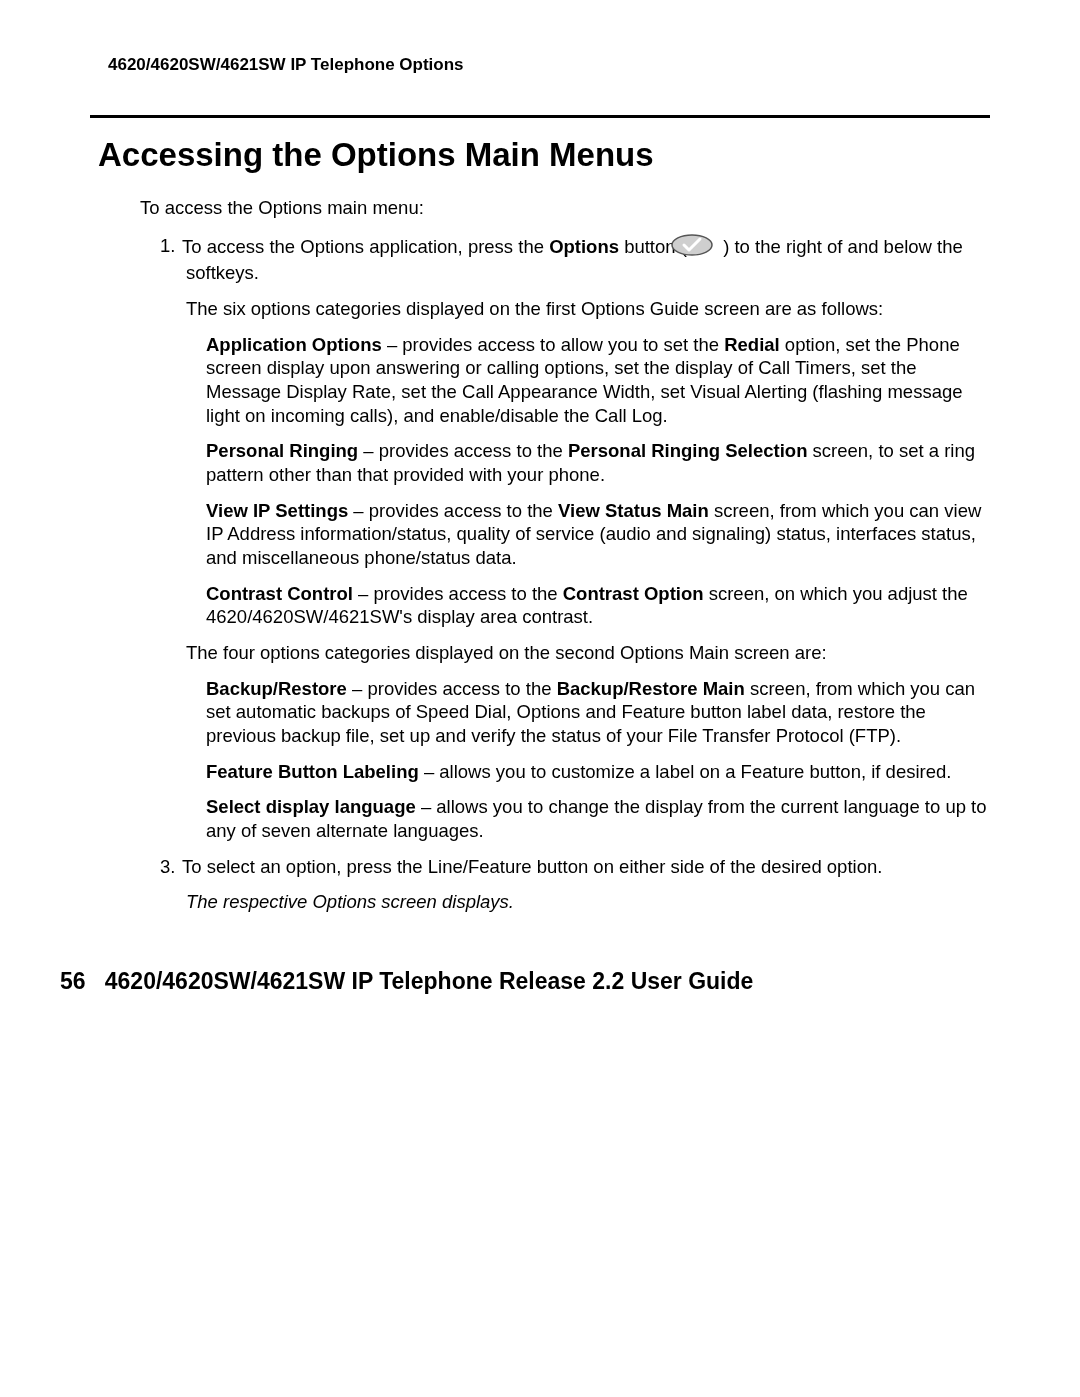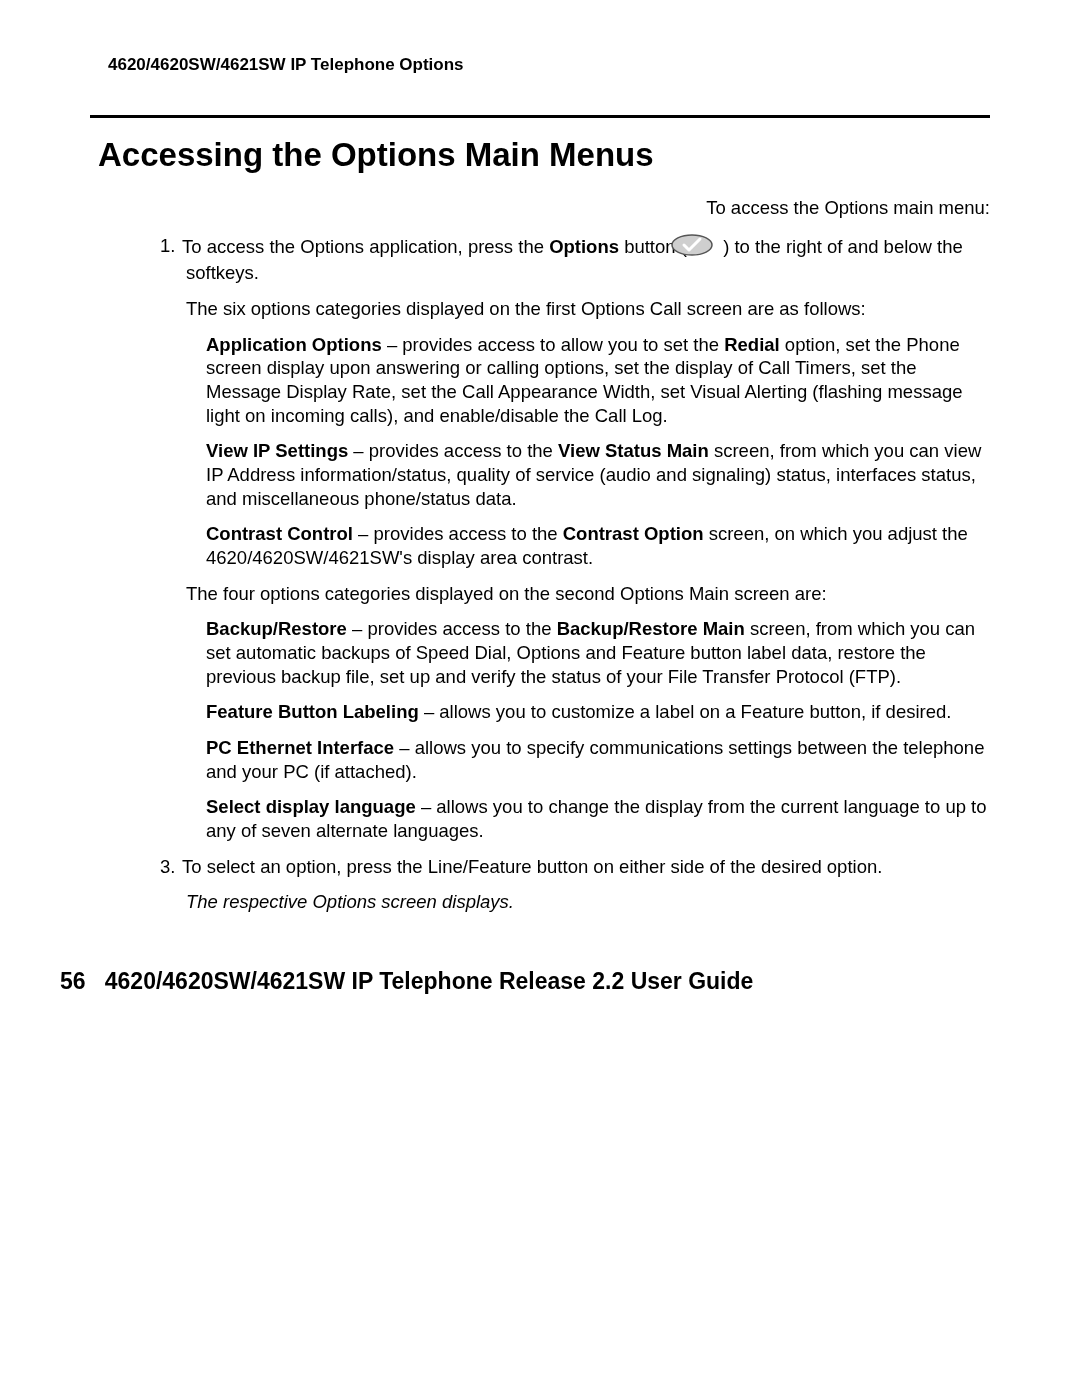--- a/index.html
+++ b/index.html
@@ -32,21 +32,20 @@
     font-weight: bold;
     margin: 0 0 22px 8px;
   }
   .body {
     font-size: 18.5px;
     line-height: 1.28;
   }
   .intro {
     margin-left: 50px;
     margin-bottom: 14px;
-    text-align: right;
   }
   ol.steps {
     list-style: none;
     padding: 0;
     margin: 0;
   }
   ol.steps > li {
     margin-left: 70px;
     padding-left: 26px;
     text-indent: -26px;
@@ -101,26 +100,29 @@
 
       <li>
         <span class="marker">1.</span><span>To access the Options application, press the </span><b>Options</b><span> button ( </span><span class="options-icon"><svg width="44" height="22" viewBox="0 0 44 22">
               <ellipse cx="22" cy="11" rx="20" ry="10" fill="#cfcfcf" stroke="#555" stroke-width="1.5"></ellipse>
               <path d="M14 11 L19 16 L30 5" fill="none" stroke="#fff" stroke-width="3" stroke-linecap="round" stroke-linejoin="round"></path>
             </svg></span><span> ) to the right of and below the softkeys.</span>
       </li>
     </ol>
 
 
-    <div class="sub">The six options categories displayed on the first Options Call screen are as follows:</div>
+    <div class="sub">The six options categories displayed on the first Options Guide screen are as follows:</div>
 
     <div class="sub-indent">
       <b>Application Options</b><span> – provides access to allow you to set the </span><b>Redial</b><span> option, set the Phone screen display upon answering or calling options, set the display of Call Timers, set the Message Display Rate, set the Call Appearance Width, set Visual Alerting (flashing message light on incoming calls), and enable/disable the Call Log.</span>
     </div>
 
+    <div class="sub-indent">
+      <b>Personal Ringing</b><span> – provides access to the </span><b>Personal Ringing Selection</b><span> screen, to set a ring pattern other than that provided with your phone.</span>
+    </div>
 
     <div class="sub-indent">
       <b>View IP Settings</b><span> – provides access to the </span><b>View Status Main</b><span> screen, from which you can view IP Address information/status, quality of service (audio and signaling) status, interfaces status, and miscellaneous phone/status data.</span>
     </div>
 
     <div class="sub-indent">
       <b>Contrast Control</b><span> – provides access to the </span><b>Contrast Option</b><span> screen, on which you adjust the 4620/4620SW/4621SW's display area contrast.</span>
     </div>
 
 
@@ -128,23 +130,20 @@
     <div class="sub">The four options categories displayed on the second Options Main screen are:</div>
 
     <div class="sub-indent">
       <b>Backup/Restore</b><span> – provides access to the </span><b>Backup/Restore Main</b><span> screen, from which you can set automatic backups of Speed Dial, Options and Feature button label data, restore the previous backup file, set up and verify the status of your File Transfer Protocol (FTP).</span>
     </div>
 
     <div class="sub-indent">
       <b>Feature Button Labeling</b><span> – allows you to customize a label on a Feature button, if desired.</span>
     </div>
 
-    <div class="sub-indent">
-      <b>PC Ethernet Interface</b><span> – allows you to specify communications settings between the telephone and your PC (if attached).</span>
-    </div>
 
     <div class="sub-indent">
       <b>Select display language</b><span> – allows you to change the display from the current language to up to any of seven alternate languages.</span>
     </div>
 
     <ol class="steps">
       <li>
         <span class="marker">3.</span><span>To select an option, press the Line/Feature button on either side of the desired option.</span>
       </li>
     </ol>

